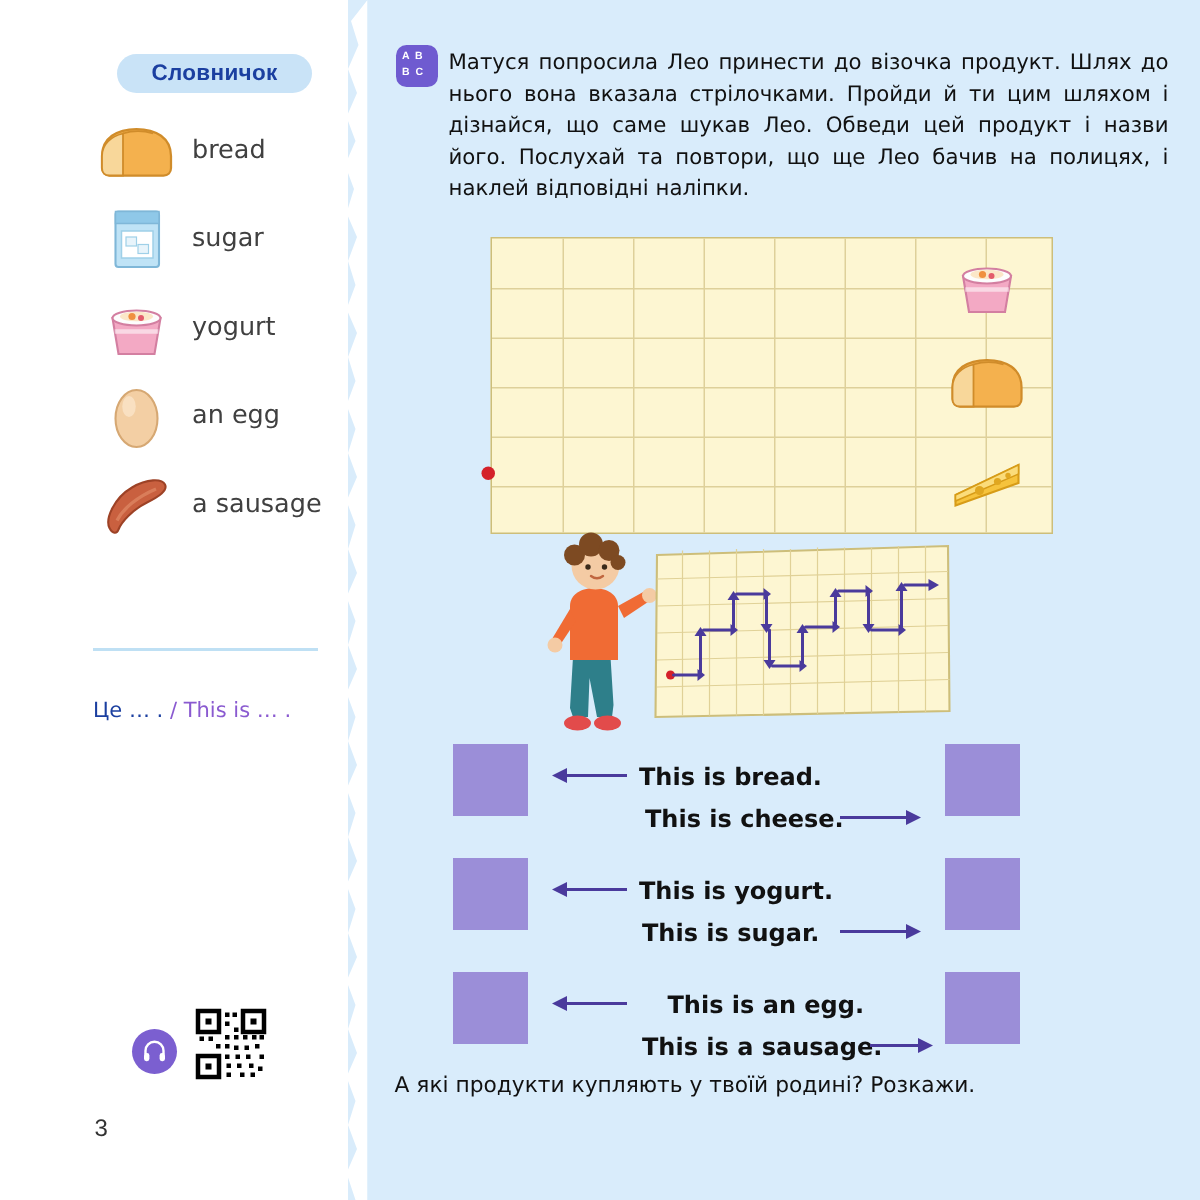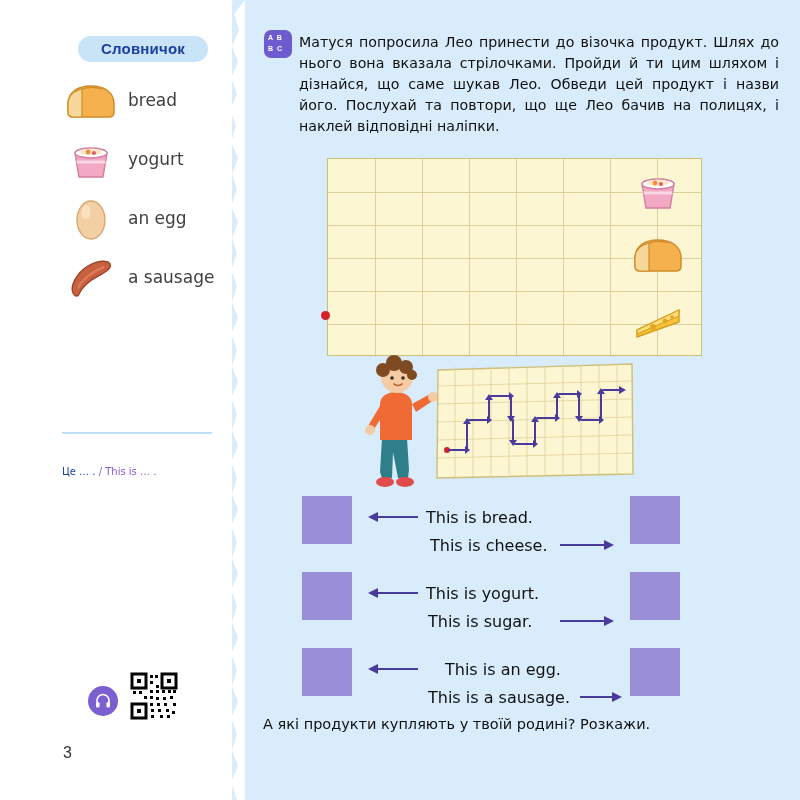--- a/index.html
+++ b/index.html
@@ -72,21 +72,21 @@
     left: 62px;
     top: 432px;
     width: 150px;
     height: 2px;
     background: #bfe0f4;
   }
   .this-is {
     position: absolute;
     left: 62px;
     top: 466px;
-    font-size: 10px;
+    font-size: 14px;
     color: #1b3fa0;
     font-family: "DejaVu Sans", sans-serif;
     white-space: nowrap;
   }
   .this-is .slash { color: #8a5ad0; }
   .this-is .eng { color: #8a5ad0; }
   .page-number {
     position: absolute;
     left: 63px;
     top: 744px;
@@ -204,20 +204,21 @@
     width: 50px;
     height: 48px;
     background: #9b8ed8;
   }
   .sentence {
     position: absolute;
     font-size: 16px;
     color: #111;
     font-family: "DejaVu Sans", sans-serif;
     white-space: nowrap;
+    font-weight: bold;
   }
   .arrow-svg { position: absolute; }
   .footer-q {
     position: absolute;
     left: 263px;
     top: 716px;
     font-size: 14.5px;
     color: #111;
     font-family: "DejaVu Sans", sans-serif;
   }
@@ -237,20 +238,32 @@
         <div class="vocab-icon">
           <svg width="62" height="52" viewBox="0 0 62 52">
             <path d="M8 30 C8 18 18 12 31 12 C44 12 54 18 54 30 L54 38 C54 41 52 43 49 43 L13 43 C10 43 8 41 8 38 Z" fill="#f4b14e" stroke="#d08c2a" stroke-width="1.5"></path>
             <path d="M8 30 C8 22 14 17 22 15 L22 43 L13 43 C10 43 8 41 8 38 Z" fill="#f8d79a" stroke="#d08c2a" stroke-width="1.2"></path>
             <path d="M22 15 C28 13 36 13 42 15" fill="none" stroke="#d08c2a" stroke-width="1.2"></path>
           </svg>
         </div>
         <div class="vocab-word">bread</div>
       </div>
 
+      <div class="vocab-item">
+        <div class="vocab-icon">
+          <svg width="62" height="52" viewBox="0 0 62 52">
+            <rect x="17" y="8" width="29" height="37" rx="2" fill="#bfe3f6" stroke="#7fb7d8" stroke-width="1.4"></rect>
+            <rect x="17" y="8" width="29" height="8" fill="#8fc8e8" stroke="#7fb7d8" stroke-width="1"></rect>
+            <rect x="21" y="21" width="21" height="18" fill="#ffffff" stroke="#9fd0e8" stroke-width="1"></rect>
+            <rect x="24" y="25" width="7" height="6" fill="#e8f4fb" stroke="#9fd0e8" stroke-width="0.8"></rect>
+            <rect x="32" y="30" width="7" height="6" fill="#e8f4fb" stroke="#9fd0e8" stroke-width="0.8"></rect>
+          </svg>
+        </div>
+        <div class="vocab-word">sugar</div>
+      </div>
 
       <div class="vocab-item">
         <div class="vocab-icon">
           <svg width="62" height="52" viewBox="0 0 62 52">
             <path d="M15 20 L19 44 L43 44 L47 20 Z" fill="#f3a9c4" stroke="#d37fa1" stroke-width="1.4"></path>
             <ellipse cx="31" cy="20" rx="16" ry="5" fill="#fdfdfd" stroke="#d37fa1" stroke-width="1.4"></ellipse>
             <ellipse cx="31" cy="19" rx="11" ry="3.2" fill="#fbe7c8"></ellipse>
             <circle cx="28" cy="19" r="2.4" fill="#f0903f"></circle>
             <circle cx="34" cy="20" r="2" fill="#e35b6b"></circle>
             <path d="M16.5 29 L45.5 29" stroke="#ffffff" stroke-width="3" opacity="0.55"></path>

